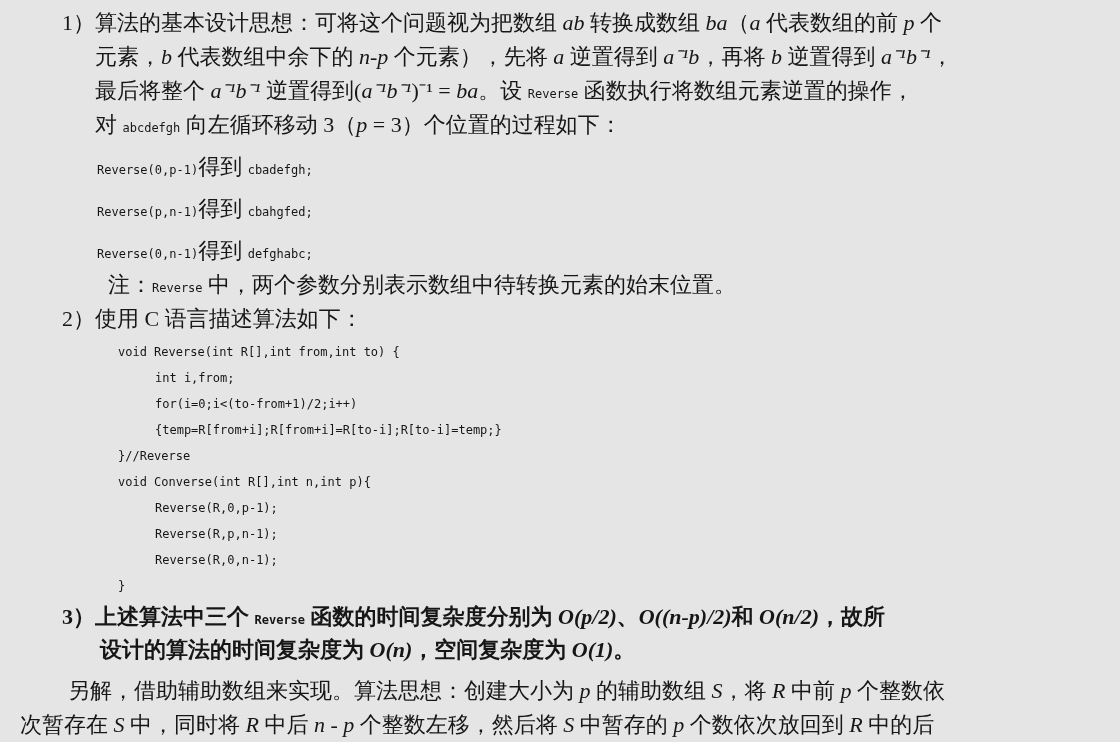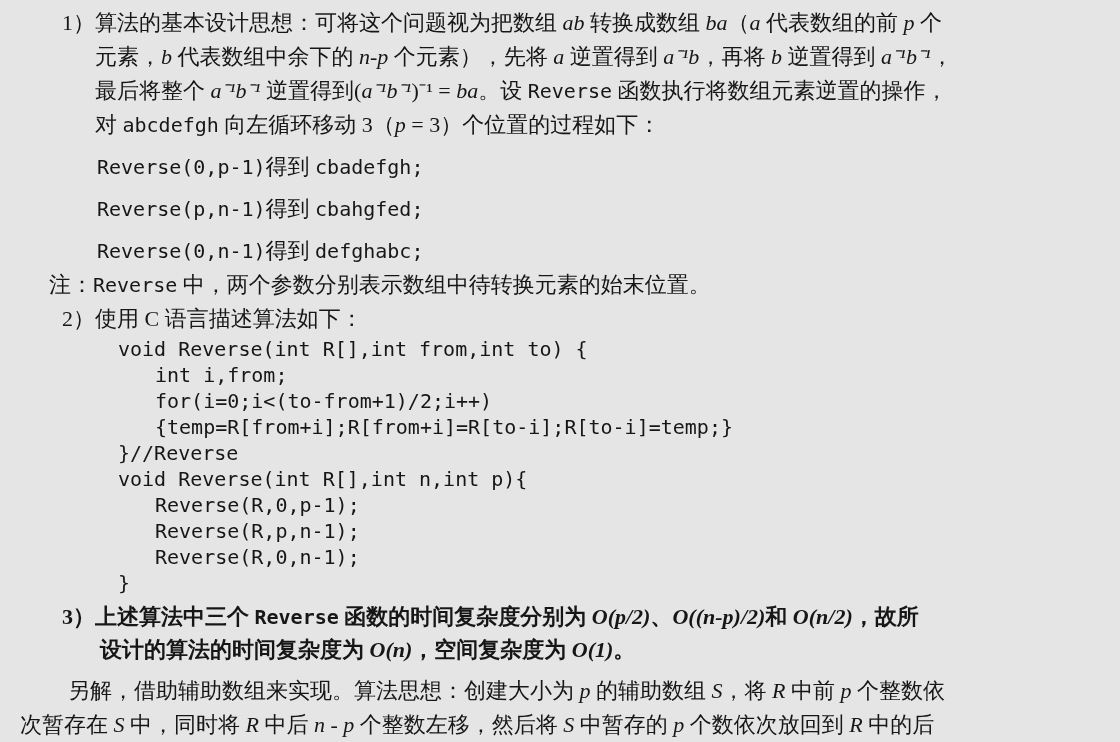--- a/index.html
+++ b/index.html
@@ -27,34 +27,34 @@
   .s1 { height: 34px; line-height: 34px; }
   .sc { height: 26px; line-height: 26px; }
   .s3 { height: 33px; line-height: 33px; font-weight: bold; }
   .s4 { height: 34px; line-height: 34px; }
   .mt4 { margin-top: 4px; }
   .mt8 { margin-top: 8px; }
   
   .n    { padding-left: 62px;  }
   .b    { padding-left: 95px;  }
   .r    { padding-left: 97px; margin-top: 8px;  }
-  .note { padding-left: 49px;  }
+  .note { padding-left: 85px; margin-left: 23px;  }
   .cA   { padding-left: 118px; }
   .cB   { padding-left: 155px; }
   .p3b  { padding-left: 100px; }
   .f1   { padding-left: 68px;  }
   .f0   { padding-left: 20px;  }
   
   span.i {
     font-style: italic;
     font-family: "Liberation Serif", serif;
   }
   span.code {
     font-family: "DejaVu Sans Mono", monospace;
-    font-size: 20px;
+    font-size: 12px;
     font-style: normal;
   }
 </style>
 </head>
 <body>
 
 <div class="page">
 
   <div class="ln s1 n"><span>1）算法的基本设计思想：可将这个问题视为把数组 </span><span class="i">ab</span><span> 转换成数组 </span><span class="i">ba</span><span>（</span><span class="i">a</span><span> 代表数组的前 </span><span class="i">p</span><span> 个</span></div>
   <div class="ln s1 b"><span>元素，</span><span class="i">b</span><span> 代表数组中余下的 </span><span class="i">n-p</span><span> 个元素），先将 </span><span class="i">a</span><span> 逆置得到 </span><span class="i">a⁻¹b</span><span>，再将 </span><span class="i">b</span><span> 逆置得到 </span><span class="i">a⁻¹b⁻¹</span><span>，</span></div>
@@ -66,21 +66,21 @@
   <div class="ln s1 r"><span class="code">Reverse(0,n-1)</span><span>得到 </span><span class="code">defghabc;</span></div>
 
   <div class="ln s1 note"><span>注：</span><span class="code">Reverse</span><span> 中，两个参数分别表示数组中待转换元素的始末位置。</span></div>
   <div class="ln s1 n"><span>2）使用 C 语言描述算法如下：</span></div>
 
   <div class="ln sc cA"><span class="code">void Reverse(int R[],int from,int to) {</span></div>
   <div class="ln sc cB"><span class="code">int i,from;</span></div>
   <div class="ln sc cB"><span class="code">for(i=0;i&lt;(to-from+1)/2;i++)</span></div>
   <div class="ln sc cB"><span class="code">{temp=R[from+i];R[from+i]=R[to-i];R[to-i]=temp;}</span></div>
   <div class="ln sc cA"><span class="code">}//Reverse</span></div>
-  <div class="ln sc cA"><span class="code">void Reverse(int R[],int n,int p){</span></div>
+  <div class="ln sc cA"><span class="code">void Converse(int R[],int n,int p){</span></div>
   <div class="ln sc cB"><span class="code">Reverse(R,0,p-1);</span></div>
   <div class="ln sc cB"><span class="code">Reverse(R,p,n-1);</span></div>
   <div class="ln sc cB"><span class="code">Reverse(R,0,n-1);</span></div>
   <div class="ln sc cA"><span class="code">}</span></div>
 
   <div class="ln s3 n mt4"><span>3）上述算法中三个 </span><span class="code">Reverse</span><span> 函数的时间复杂度分别为 </span><span class="i">O(p/2)</span><span>、</span><span class="i">O((n-p)/2)</span><span>和 </span><span class="i">O(n/2)</span><span>，故所</span></div>
   <div class="ln s3 p3b"><span>设计的算法的时间复杂度为 </span><span class="i">O(n)</span><span>，空间复杂度为 </span><span class="i">O(1)</span><span>。</span></div>
 
   <div class="ln s4 f1 mt8"><span>另解，借助辅助数组来实现。算法思想：创建大小为 </span><span class="i">p</span><span> 的辅助数组 </span><span class="i">S</span><span>，将 </span><span class="i">R</span><span> 中前 </span><span class="i">p</span><span> 个整数依</span></div>
   <div class="ln s4 f0"><span>次暂存在 </span><span class="i">S</span><span> 中，同时将 </span><span class="i">R</span><span> 中后 </span><span class="i">n - p</span><span> 个整数左移，然后将 </span><span class="i">S</span><span> 中暂存的 </span><span class="i">p</span><span> 个数依次放回到 </span><span class="i">R</span><span> 中的后</span></div>

